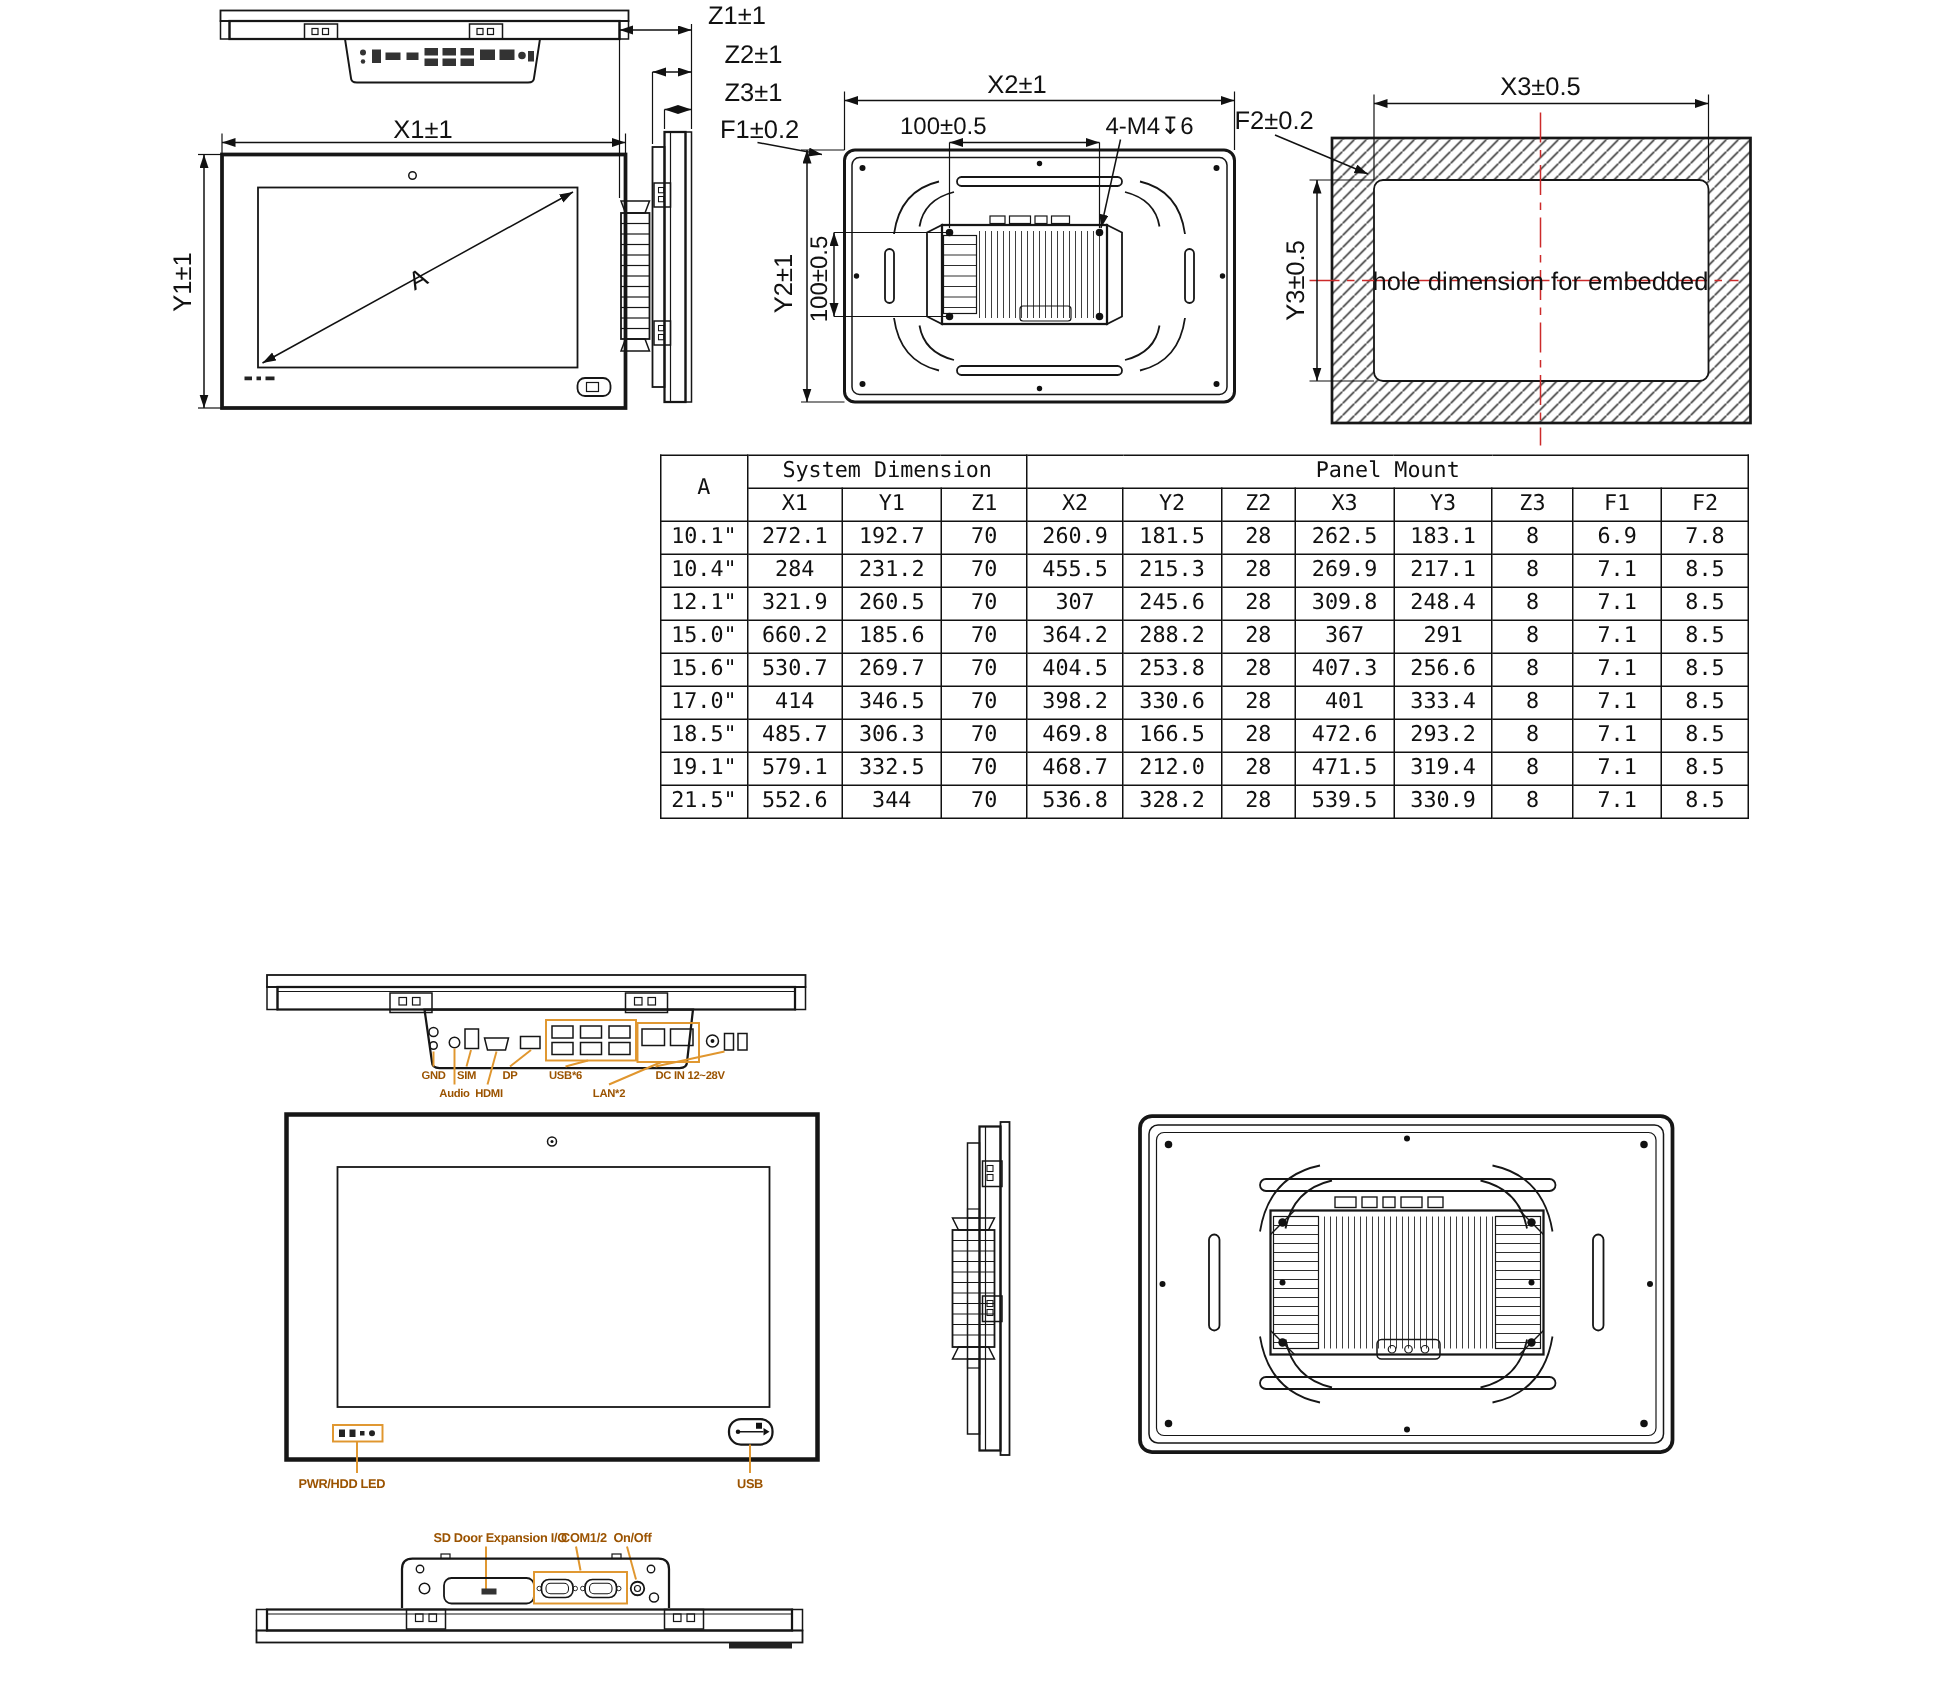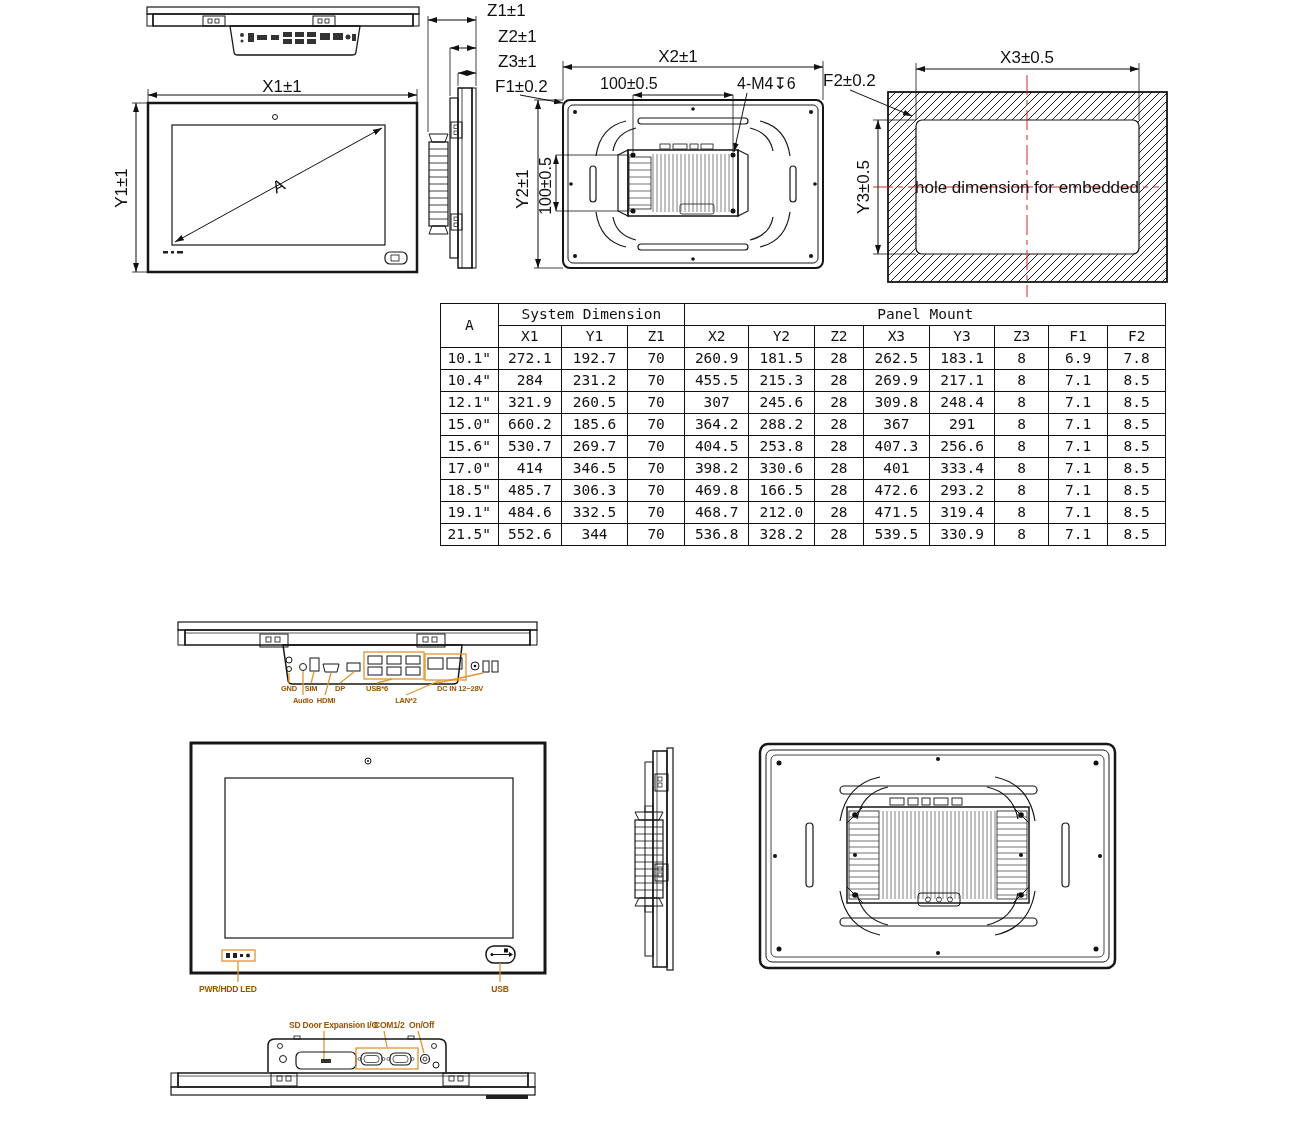--- a/index.html
+++ b/index.html
@@ -97,21 +97,21 @@
       <line class="ln" x1="43" y1="15" x2="312" y2="15" marker-start="url(#ah)" marker-end="url(#ah)"></line>
       <text class="dim-t" x="177" y="12" text-anchor="middle">X1±1</text>
 
       <line class="ext" x1="43" y1="23" x2="27" y2="23"></line>
       <line class="ext" x1="43" y1="192" x2="27" y2="192"></line>
       <line class="ln" x1="31" y1="23" x2="31" y2="192" marker-start="url(#ah)" marker-end="url(#ah)"></line>
       <text class="dim-t" text-anchor="middle" transform="translate(22,108) rotate(-90)">Y1±1</text>
     </svg>
   </div>
 
-  <div class="view" style="left:425px;top:2px">
+  <div class="view" style="left:410px;top:2px">
     <svg width="165" height="270" viewBox="0 0 165 270">
       <rect class="sh" x="33" y="86" width="14" height="180" stroke-width="1.5"></rect>
       <line class="sh" x1="37" y1="86" x2="37" y2="266" stroke-width="0.8"></line>
       <rect class="sh" x="47" y="86" width="4" height="180" stroke-width="1"></rect>
       <rect class="sh" x="25" y="96" width="8" height="160" stroke-width="1.2"></rect>
       <g>
         <polygon class="sh" points="4,132 23,132 20,140 7,140" stroke-width="1"></polygon>
         <rect class="sh" x="4" y="140" width="19" height="84" stroke-width="1.2"></rect>
         <g class="sh" stroke-width="0.8">
           <line x1="4" y1="147" x2="23" y2="147"></line>
@@ -413,21 +413,21 @@
             <td>166.5</td>
             <td>28</td>
             <td>472.6</td>
             <td>293.2</td>
             <td>8</td>
             <td>7.1</td>
             <td>8.5</td>
           </tr>
           <tr>
             <td>19.1"</td>
-            <td>484.6</td>
+            <td>579.1</td>
             <td>332.5</td>
             <td>70</td>
             <td>468.7</td>
             <td>212.0</td>
             <td>28</td>
             <td>471.5</td>
             <td>319.4</td>
             <td>8</td>
             <td>7.1</td>
             <td>8.5</td>
@@ -443,21 +443,21 @@
             <td>539.5</td>
             <td>330.9</td>
             <td>8</td>
             <td>7.1</td>
             <td>8.5</td>
           </tr>
         </tbody>
       </table>
     </div>
 
-  <div class="view" style="left:165px;top:612px">
+  <div class="view" style="left:165px;top:640px">
     <svg width="385" height="108" viewBox="0 0 385 108">
       <rect class="sh" x="13" y="10" width="359" height="8" stroke-width="1.2"></rect>
       <rect class="sh" x="20" y="18" width="345" height="15" stroke-width="1.5"></rect>
       <line class="sh" x1="20" y1="21" x2="365" y2="21" stroke-width="0.7"></line>
       <rect class="sh" x="13" y="18" width="7" height="15" stroke-width="1"></rect>
       <rect class="sh" x="365" y="18" width="7" height="15" stroke-width="1"></rect>
       <g>
         <rect class="sh" x="95" y="22" width="28" height="13" stroke-width="1"></rect>
         <rect class="sh" x="101" y="25" width="5" height="5" stroke-width="0.8"></rect>
         <rect class="sh" x="110" y="25" width="5" height="5" stroke-width="0.8"></rect>

